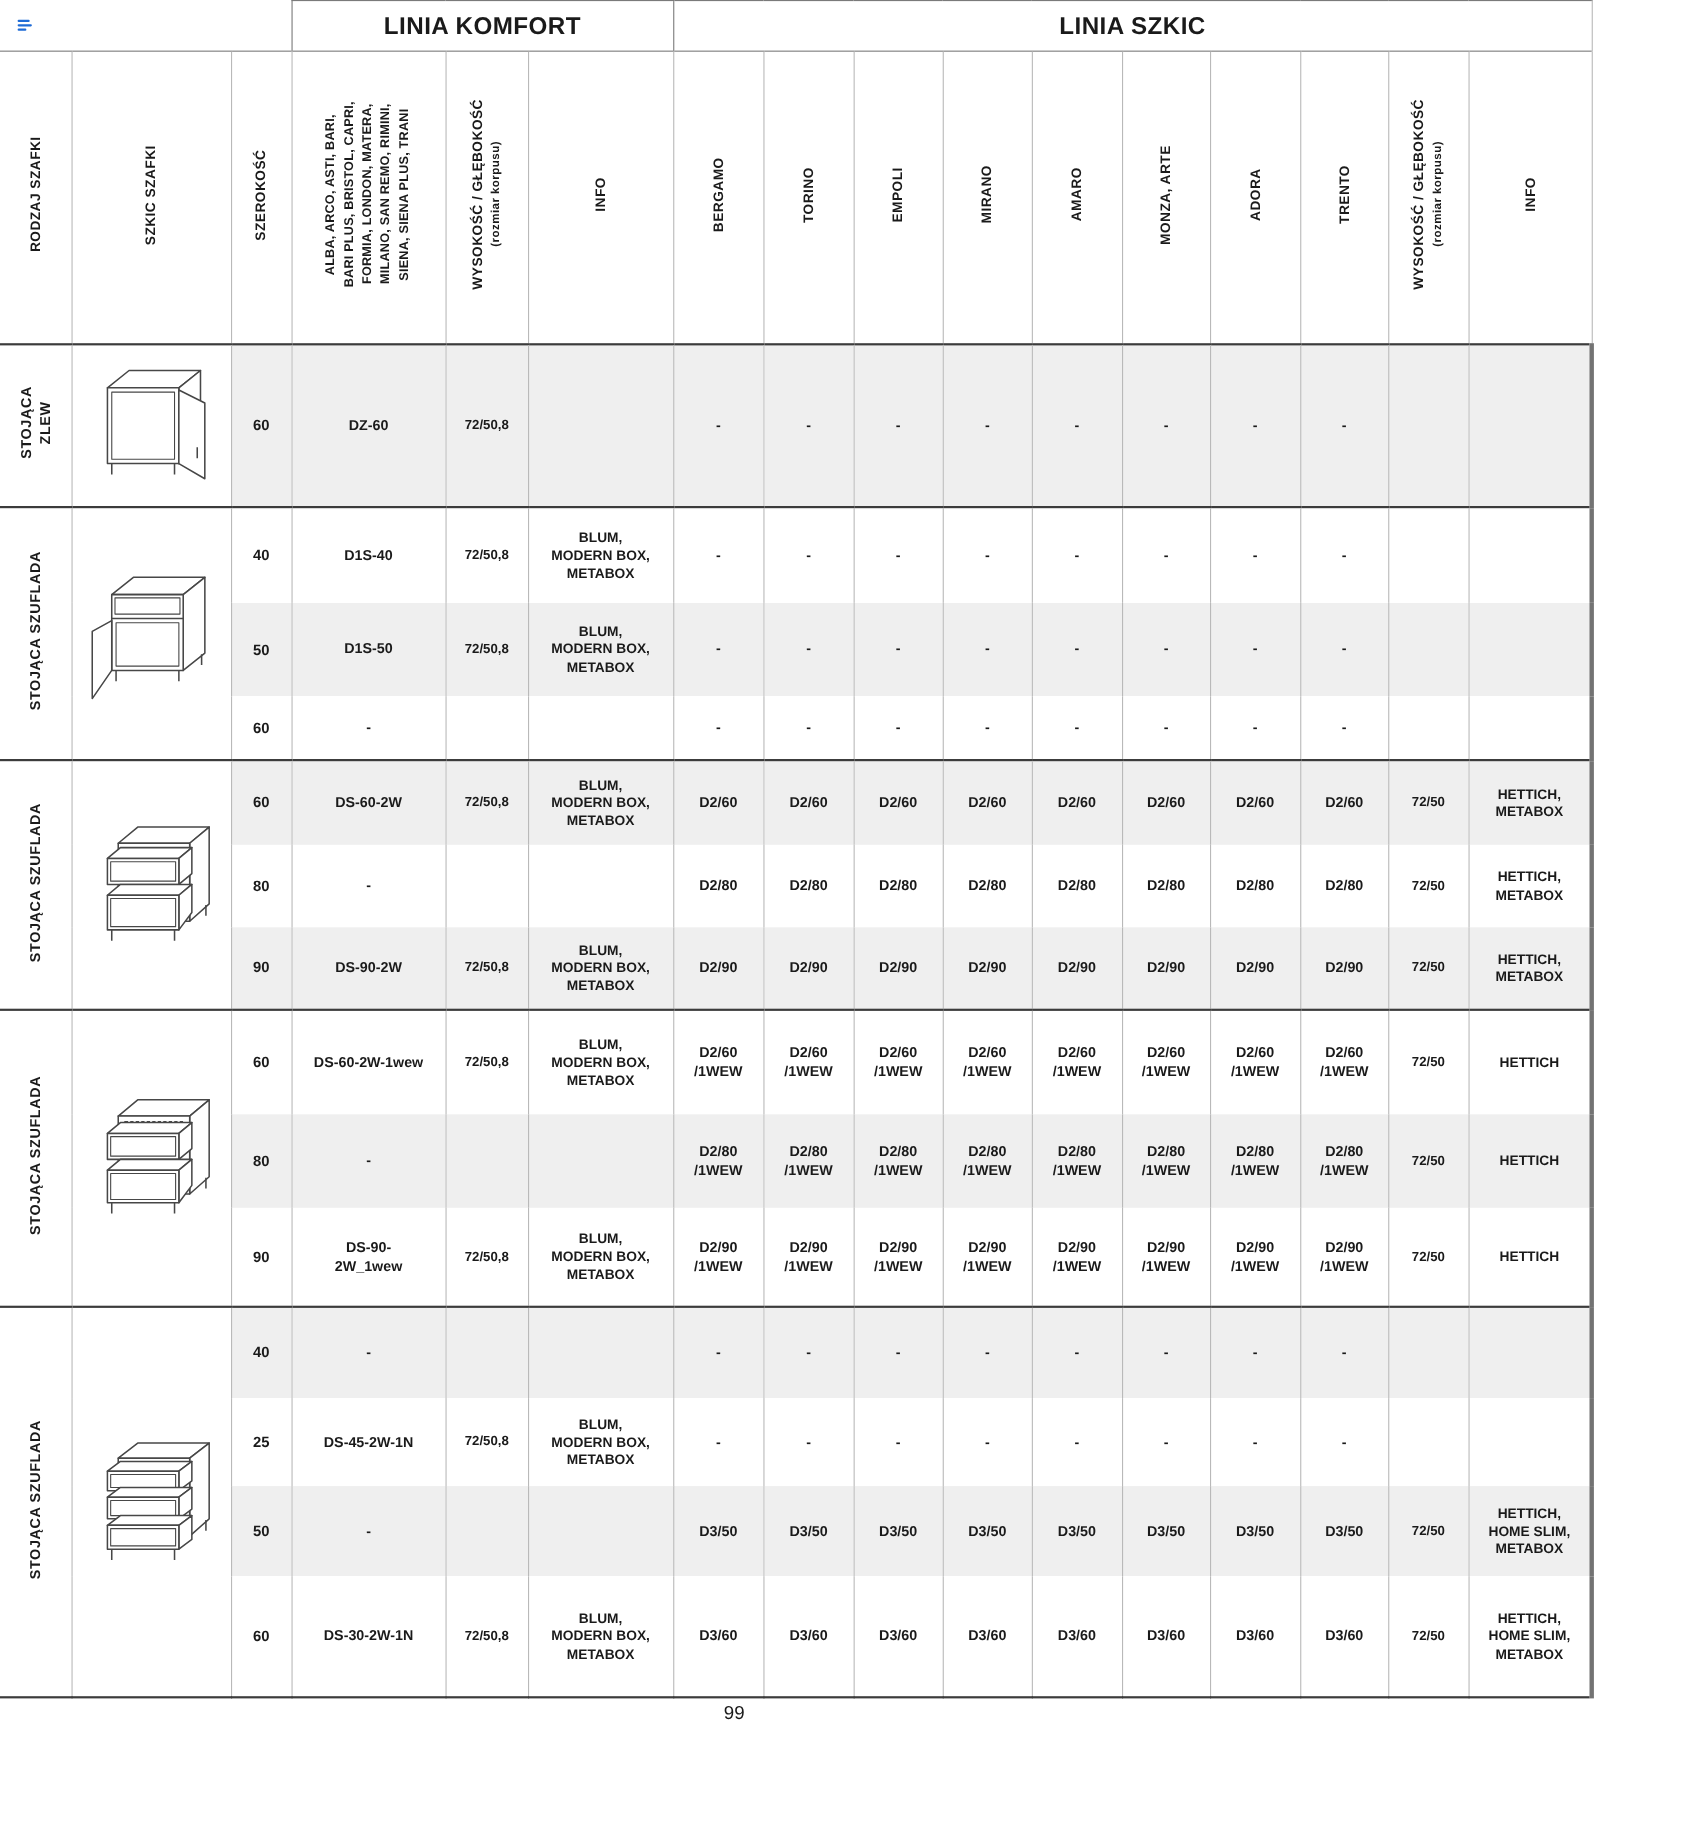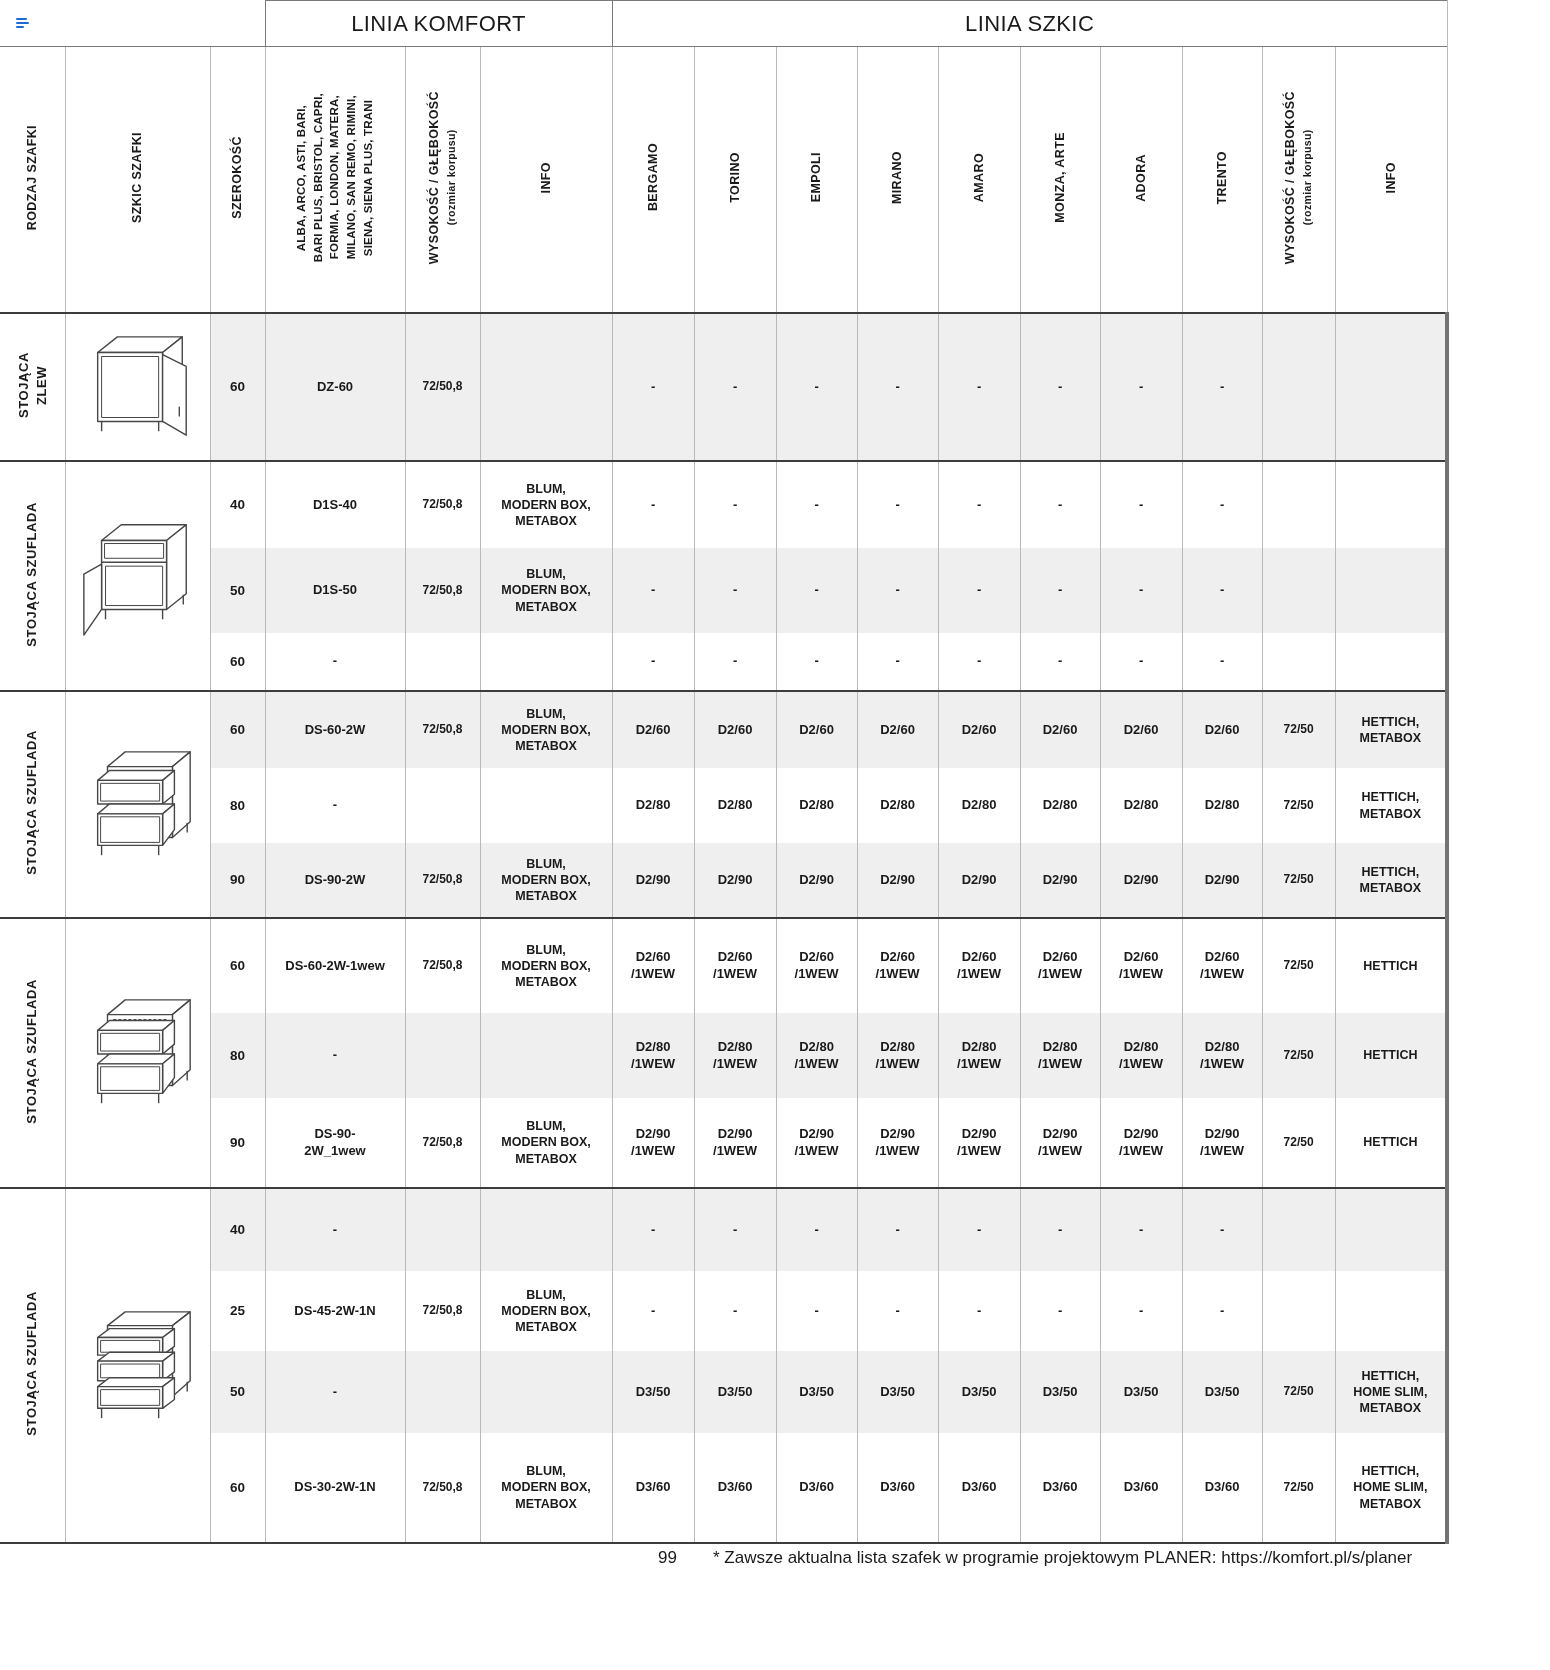--- a/index.html
+++ b/index.html
@@ -12,21 +12,21 @@
   .list-icon .bar{height:2px;background:#1e6bd6;border-radius:1px}
   .list-icon .bar:nth-child(1){width:11px}
   .list-icon .bar:nth-child(2){width:13px}
   .list-icon .bar:nth-child(3){width:8px}
 
   table.catalog{border-collapse:collapse;table-layout:fixed;width:1447px;border-bottom:2px solid #3c3c3c;margin:0}
   td,th{padding:0;vertical-align:middle;text-align:center;overflow:hidden}
 
   
   .band-row td{height:45px}
-  .band-cell{font-size:22px;font-weight:400;letter-spacing:.4px;border-top:1px solid #7a7a7a;border-left:1px solid #7a7a7a}
+  .band-cell{font-size:22px;font-weight:700;letter-spacing:.4px;border-top:1px solid #7a7a7a;border-left:1px solid #7a7a7a}
   .band-cell.last{border-right:1px solid #b9b9b9}
 
   
   .colhead-row th{height:265px;font-weight:bold;border-left:1px solid #b9b9b9;border-top:1px solid #7a7a7a;border-bottom:2px solid #3c3c3c;background:#fff}
   .colhead-row th:first-child{border-left:none}
   .colhead-row th.last{border-right:1px solid #b9b9b9}
 
   .vtext{
     display:inline-block;writing-mode:vertical-rl;transform:rotate(180deg);
     white-space:pre-line;font-weight:bold;font-size:12.5px;letter-spacing:.4px;line-height:1.35;text-align:center;
@@ -478,14 +478,13 @@
     <td class="c dim">72/50</td>
     <td class="c info last">HETTICH,
 HOME SLIM,
 METABOX</td>
   </tr>
 </tbody>
   </table>
 
 <div class="footer">
   <span class="pageno">99</span>
-  <span class="note">* Zawsze aktualna lista szafek w programie projektowym PLANER: https://komfort.pl/s/planer</span>
 </div>
 
 </body></html>

